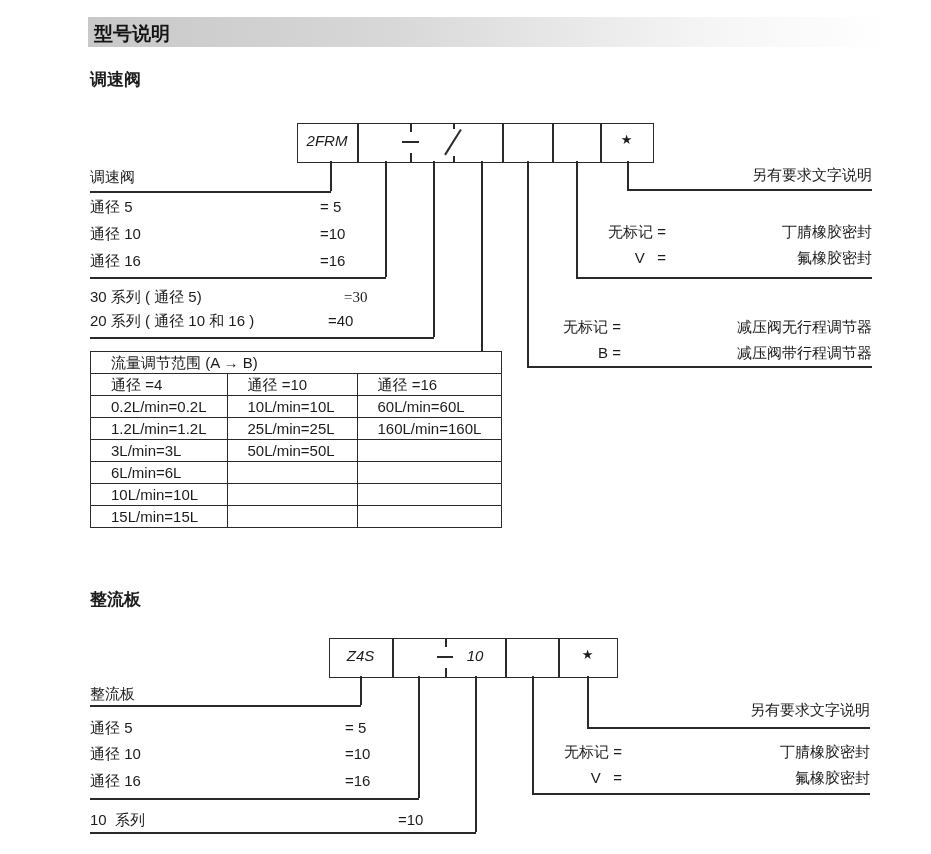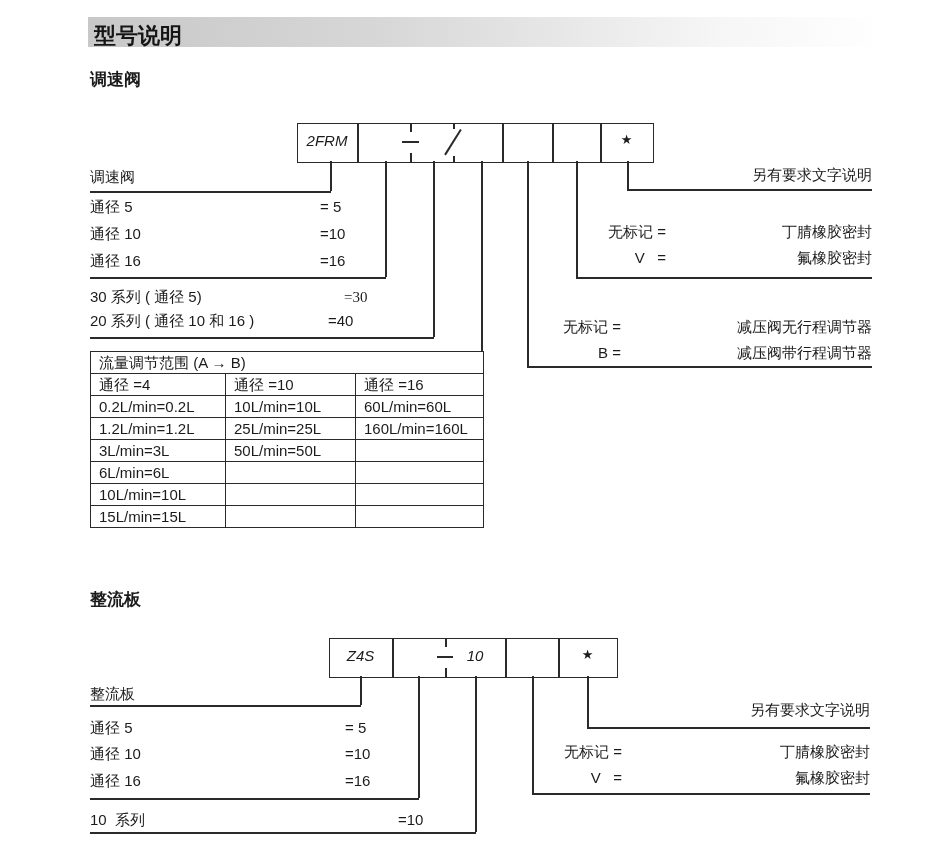--- a/index.html
+++ b/index.html
@@ -7,24 +7,24 @@
         font-family:"Liberation Sans","DejaVu Sans",sans-serif;color:#1b1b1b;}
   .t{position:absolute;font-size:15px;line-height:18px;white-space:pre;}
   .hd{position:absolute;font-size:17px;line-height:20px;font-weight:bold;white-space:pre;}
   .rt{text-align:right;}
   .ctr{text-align:center;font-style:italic;}
   .hl{position:absolute;height:1.5px;background:#2a2a2a;}
   .vl{position:absolute;width:1.5px;background:#2a2a2a;}
   .rect{position:absolute;border:1.5px solid #2a2a2a;box-sizing:border-box;background:transparent;}
   .headerbar{position:absolute;left:88px;top:17px;width:843px;height:30px;
              background:linear-gradient(to right,#c8c8c8 0%,#d7d7d7 35%,#f6f6f6 75%,#ffffff 95%);}
-  .headerbar .ttl{position:absolute;left:6px;top:4px;font-size:22px;font-weight:bold;color:#141414;white-space:pre;}
+  .headerbar .ttl{position:absolute;left:6px;top:4px;font-size:19px;font-weight:bold;color:#141414;white-space:pre;}
   .slash{transform:rotate(32deg);transform-origin:50% 50%;}
   table.flow{position:absolute;left:90px;top:351px;border-collapse:collapse;table-layout:fixed;}
-  table.flow td{border:1.5px solid #2a2a2a;font-size:15px;line-height:18px;padding:1px 8px;height:19px;
+  table.flow td{border:1.5px solid #2a2a2a;font-size:15px;line-height:18px;padding:1px 20px;height:19px;
                 white-space:pre;text-align:left;vertical-align:middle;}
 </style>
 </head>
 <body>
 
 <div class="page">
 
   <div class="headerbar">
     <span class="ttl">型号说明</span>
   </div>

